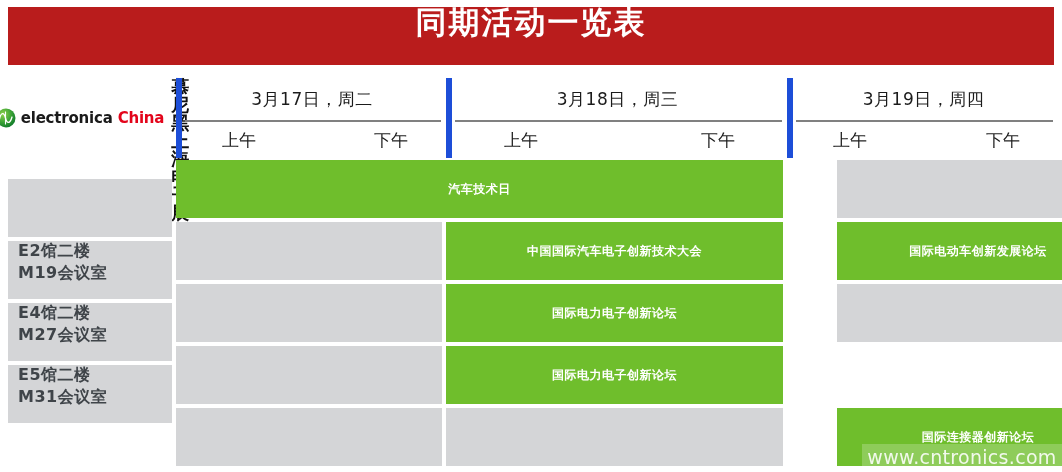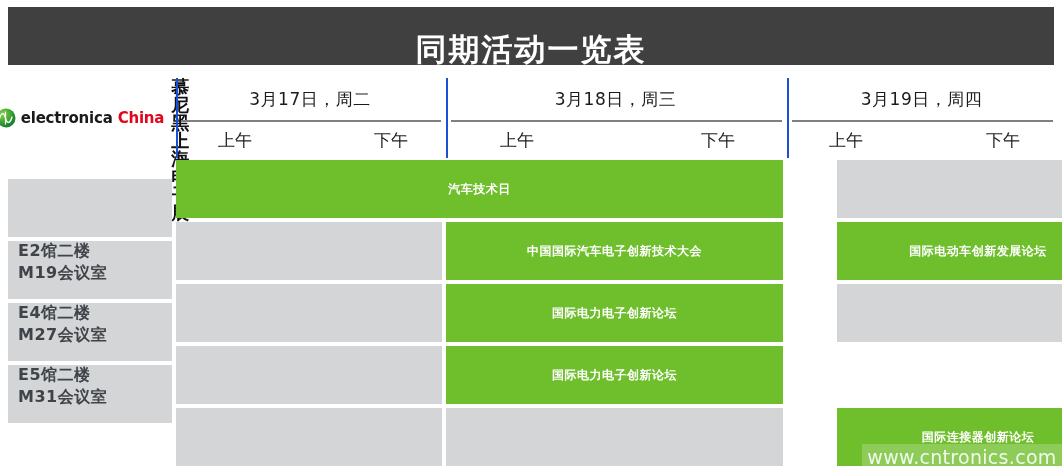--- a/index.html
+++ b/index.html
@@ -23,23 +23,23 @@
     background: #fff;
   }
 
   
   .banner {
     position: absolute;
     left: 8px;
     top: 7px;
     width: 1046px;
     height: 58px;
-    background: #404040;
-    display: flex;
-    align-items: flex-end;
+    background: #b91c1c;
+    display: flex;
+    align-items: flex-start;
     justify-content: center;
   }
   .banner-title {
     color: #ffffff;
     font-size: 31px;
     font-weight: bold;
     letter-spacing: 2px;
     line-height: 1;
   }
 
@@ -90,21 +90,21 @@
     font-weight: bold;
     color: #111111;
     letter-spacing: 1px;
     line-height: 1;
   }
 
   .day-col {
     position: absolute;
     top: 0px;
     height: 80px;
-    border-left: 2px solid #1d4ed8;
+    border-left: 6px solid #1d4ed8;
     box-sizing: border-box;
   }
   .day-col.d1 { left: 176px; width: 266px; }
   .day-col.d2 { left: 446px; width: 337px; }
   .day-col.d3 { left: 787px; width: 267px; }
 
   .day-date {
     height: 42px;
     display: flex;
     align-items: center;

